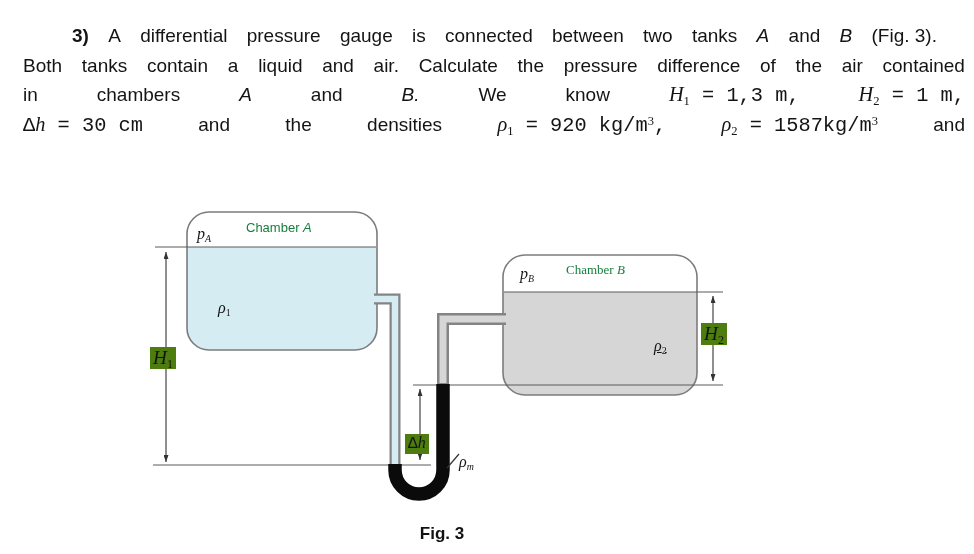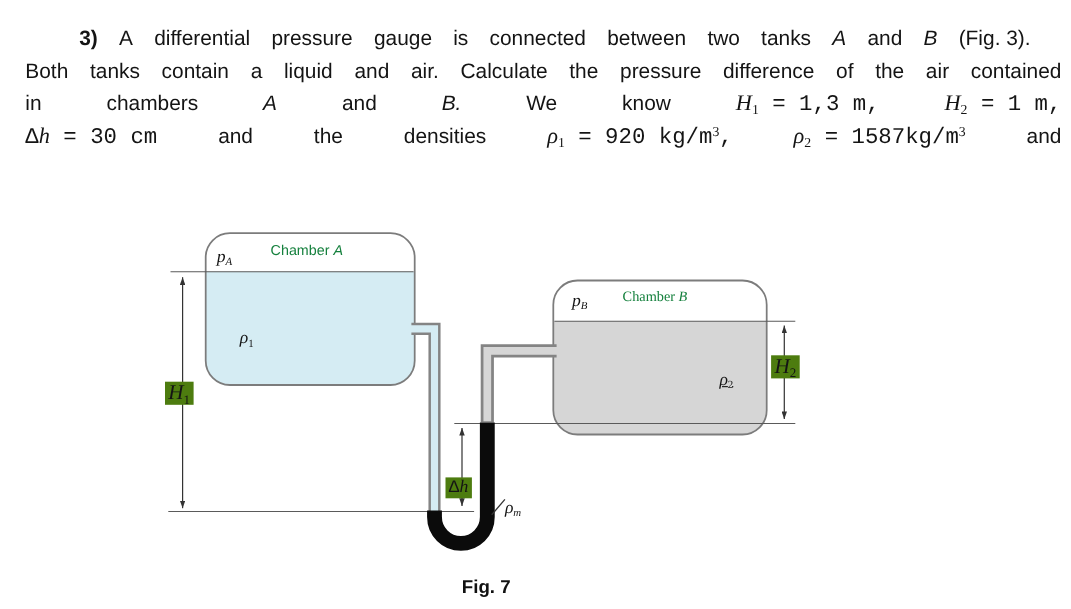--- a/index.html
+++ b/index.html
@@ -84,15 +84,15 @@
   <div class="lab" style="left:197px;top:225px;"><span class="sg-mi">p</span><span class="sg-subi">A</span></div>
   <div class="lab small" style="left:246px;top:221px;"><span class="sg-r">Chamber </span><span class="sg-i">A</span></div>
   <div class="lab" style="left:218px;top:299px;"><span class="sg-mi">ρ</span><span class="sg-sub">1</span></div>
   <div class="lab wbg" style="left:150px;top:347px;font-size:18px;text-align:right;"><span class="sg-mi">H</span><span class="sg-sub">1</span></div>
   <div class="lab" style="left:520px;top:265px;"><span class="sg-mi">p</span><span class="sg-subi">B</span></div>
   <div class="lab small" style="left:566px;top:263px;font-family:Liberation Serif, serif;"><span class="sg-r">Chamber </span><span class="sg-i">B</span></div>
   <div class="lab" style="left:654px;top:337px;text-decoration:underline;"><span class="sg-mi">ρ</span><span class="sg-sub">2</span></div>
   <div class="lab wbg" style="left:701px;top:323px;font-size:18px;"><span class="sg-mi">H</span><span class="sg-sub">2</span></div>
   <div class="lab wbg" style="left:405px;top:434px;"><span class="sg-m">Δ</span><span class="sg-mi">h</span></div>
   <div class="lab tiny" style="left:459px;top:441px;margin-top:12px;"><span class="sg-mi">ρ</span><span class="sg-subi">m</span></div>
-  <div class="caption">Fig. 7</div>
+  <div class="caption">Fig. 3</div>
 
 </div>
 
 </body></html>

